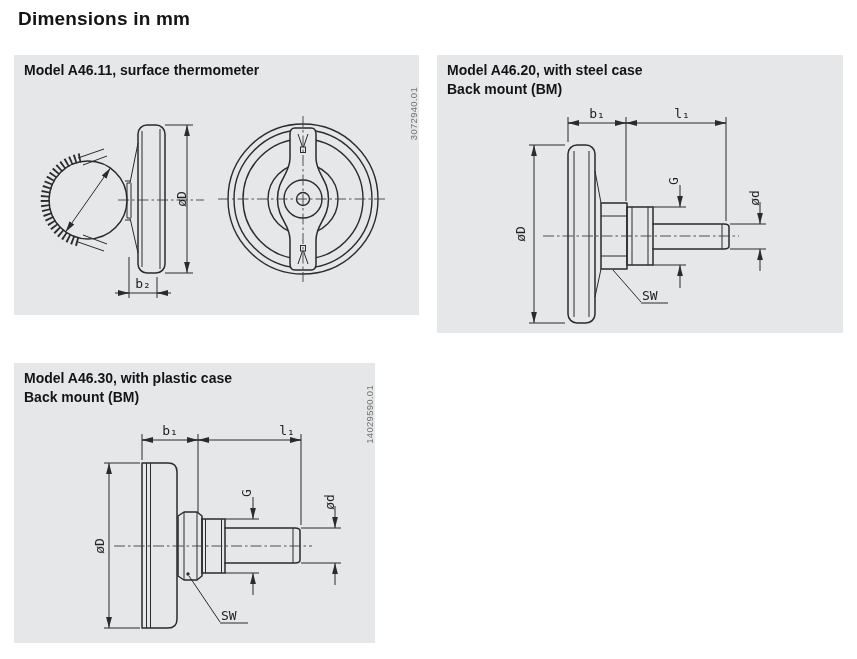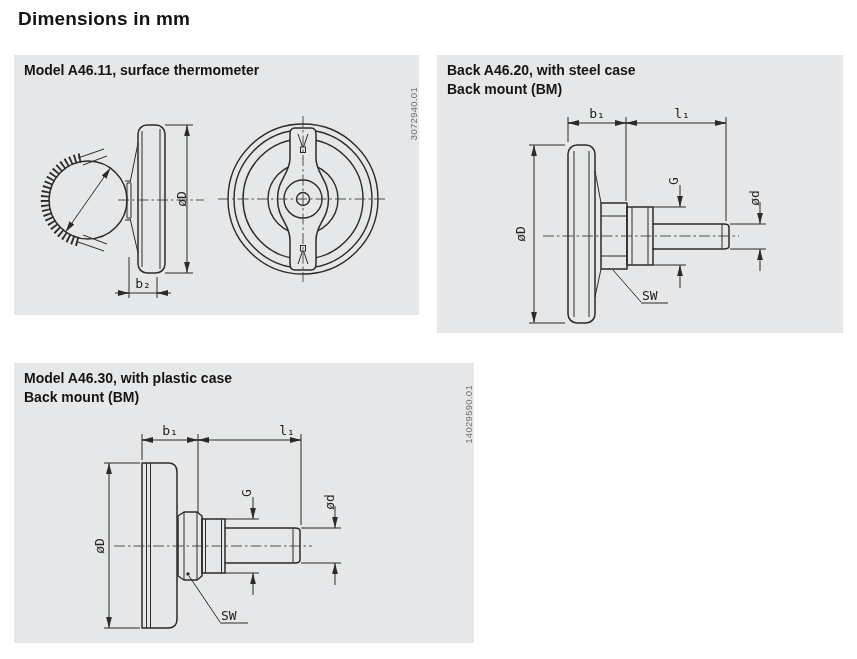--- a/index.html
+++ b/index.html
@@ -114,21 +114,21 @@
       <circle class="ring" cx="289" cy="144" r="19"></circle>
       <circle class="ring" cx="289" cy="144" r="6.5"></circle>
       <line class="cl" x1="289" y1="61" x2="289" y2="227"></line>
       <line class="cl" x1="204" y1="144" x2="374" y2="144"></line>
     </g>
   </svg>
 </section>
 
 <section class="panel" style="left:437px;top:55px;width:406px;height:278px">
   <div class="panel-title">
-    <div>Back A46.20, with steel case</div>
+    <div>Model A46.20, with steel case</div>
     <div>Back mount (BM)</div>
   </div>
 
   <svg width="406" height="278" viewBox="0 0 406 278">
     <defs>
       <marker id="ar2" markerUnits="userSpaceOnUse" markerWidth="12" markerHeight="7" refX="11" refY="3.5" orient="auto-start-reverse">
         <path d="M0,0.6 L11,3.5 L0,6.4 Z" fill="#2b2b2b"></path>
       </marker>
     </defs>
 
@@ -194,21 +194,21 @@
 
       <g>
         <line class="dim" x1="176" y1="215" x2="204" y2="247"></line>
         <line class="dim" x1="204" y1="248" x2="231" y2="248"></line>
         <text class="lbl" x="205" y="245">SW</text>
       </g>
     </g>
   </svg>
 </section>
 
-<section class="panel" style="left:14px;top:363px;width:460px;height:280px">
+<section class="panel" style="left:14px;top:363px;width:361px;height:280px">
   <div class="panel-title">
     <div>Model A46.30, with plastic case</div>
     <div>Back mount (BM)</div>
   </div>
   <div class="pn" style="right:11px;top:22px">14029590.01</div>
 
   <svg width="405" height="280" viewBox="0 0 405 280">
     <defs>
       <marker id="ar3" markerUnits="userSpaceOnUse" markerWidth="12" markerHeight="7" refX="11" refY="3.5" orient="auto-start-reverse">
         <path d="M0,0.6 L11,3.5 L0,6.4 Z" fill="#2b2b2b"></path>

